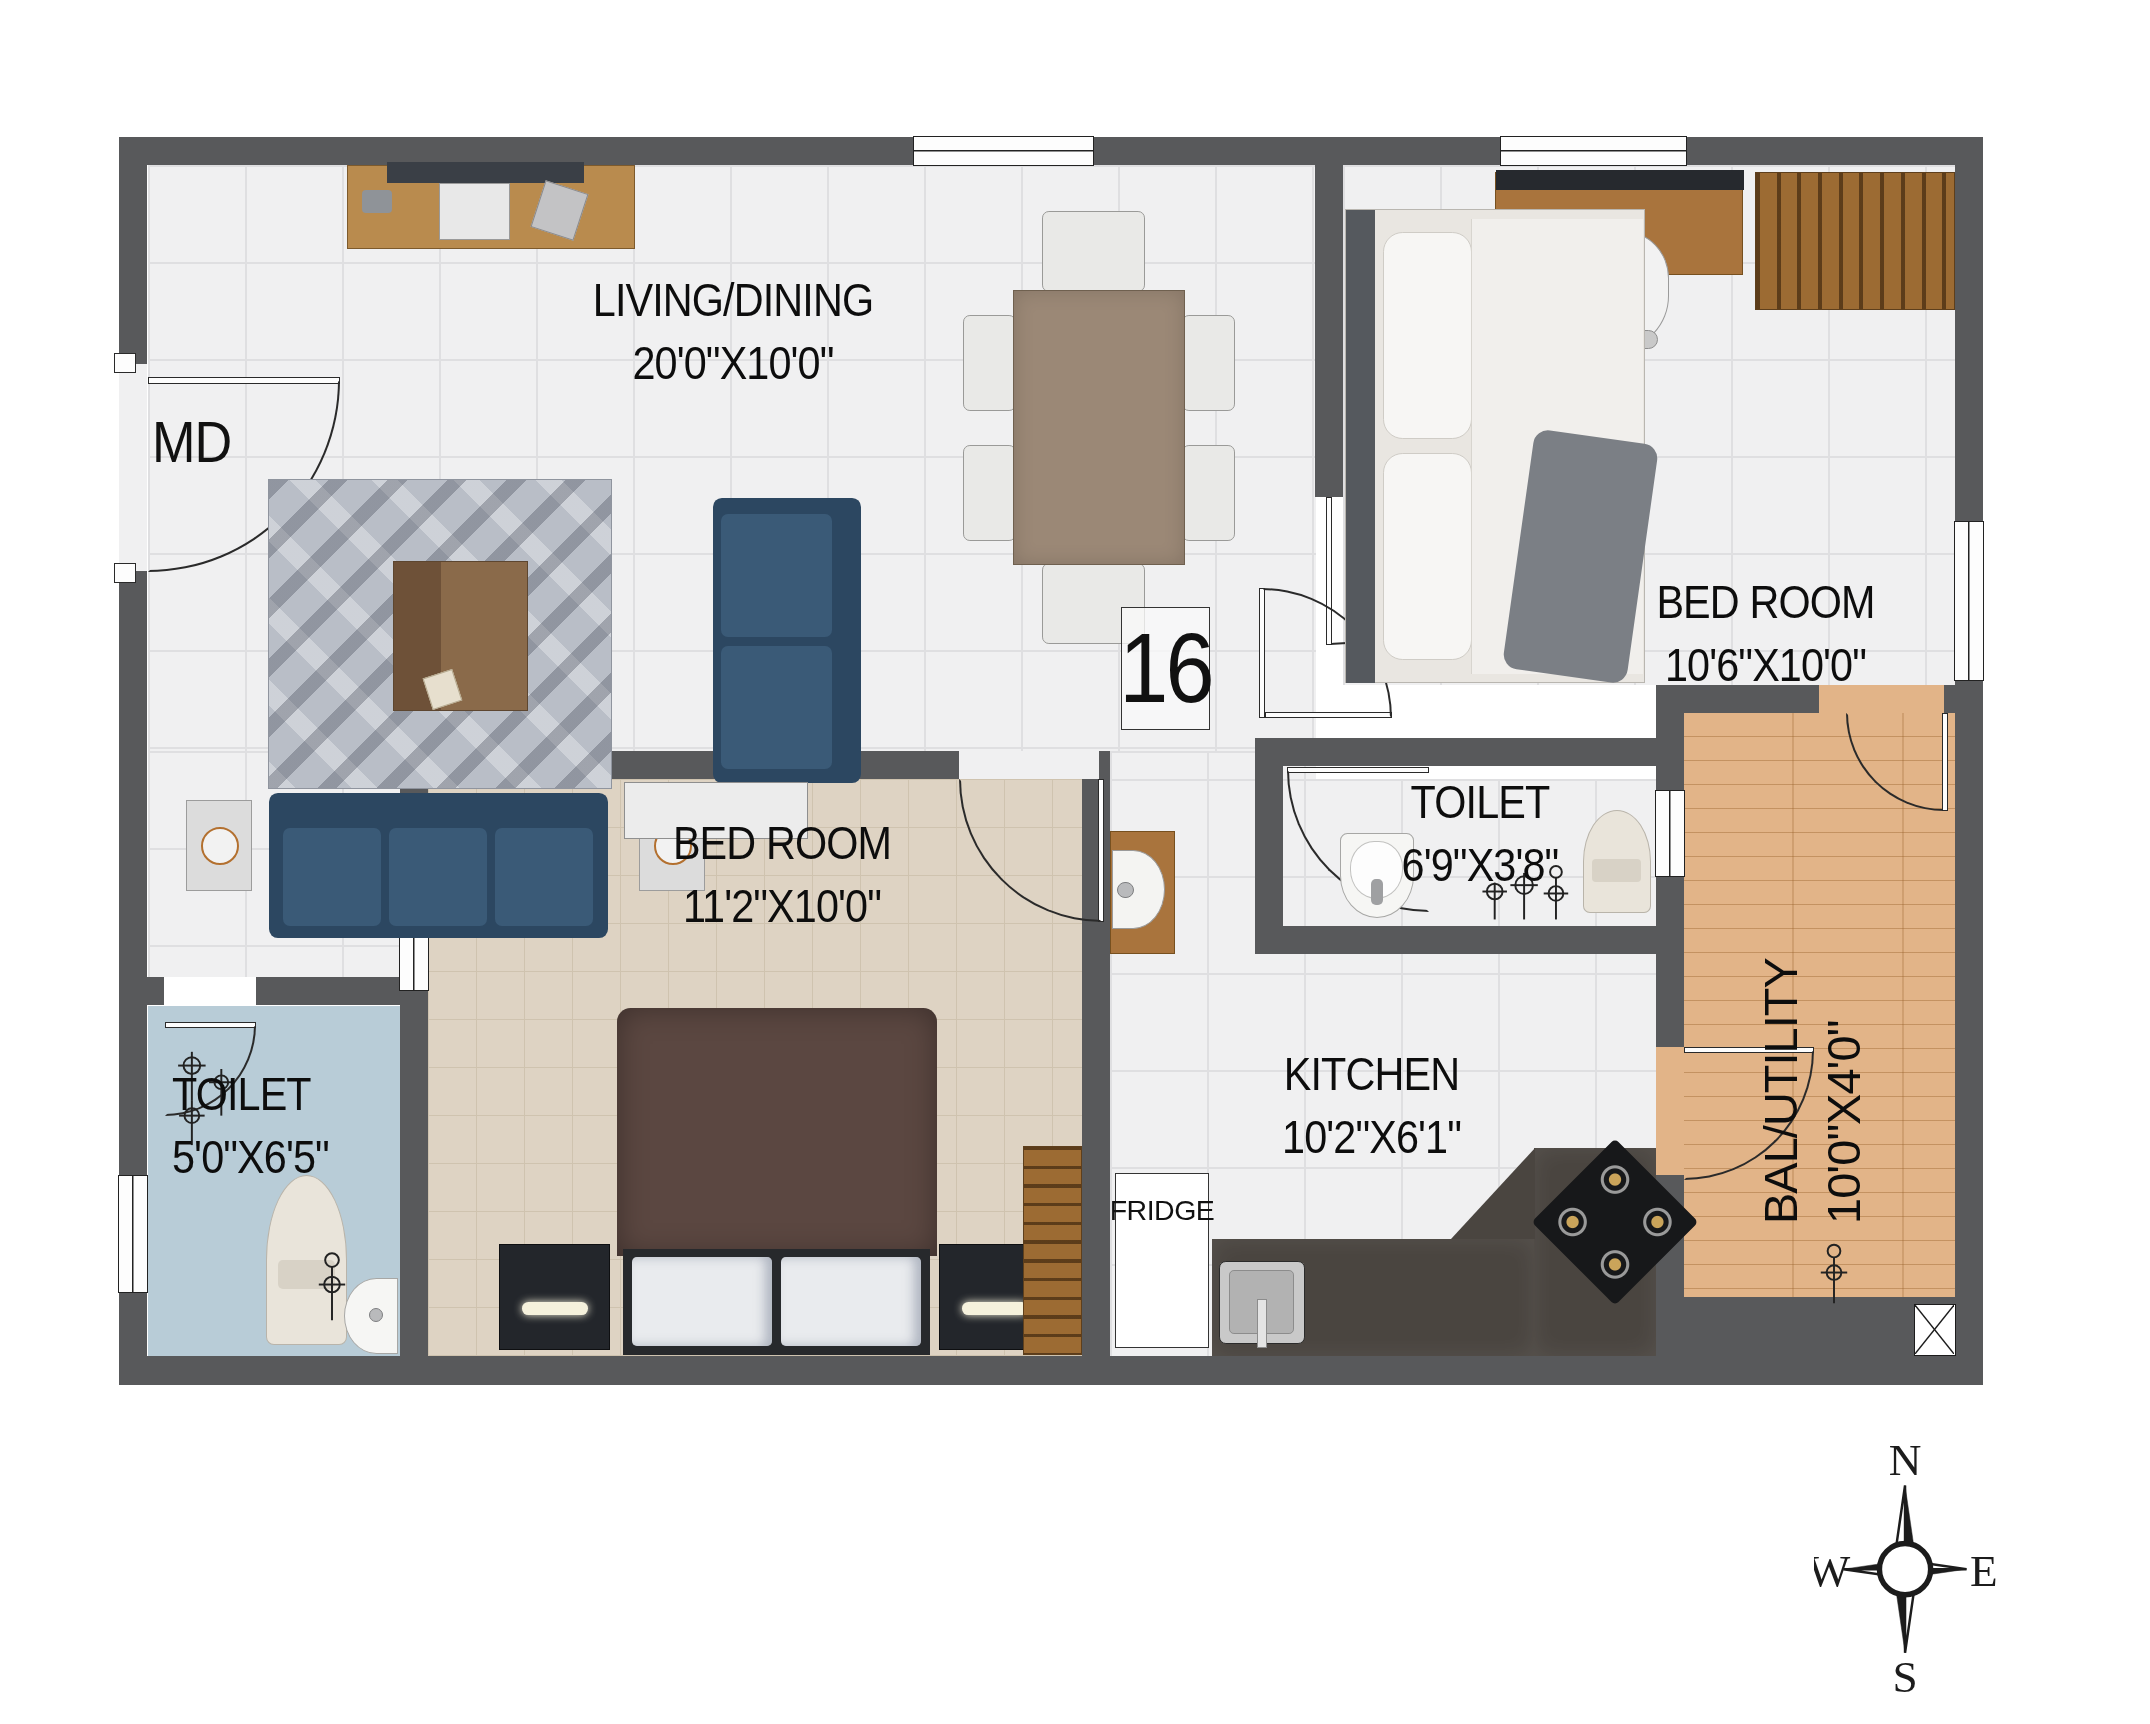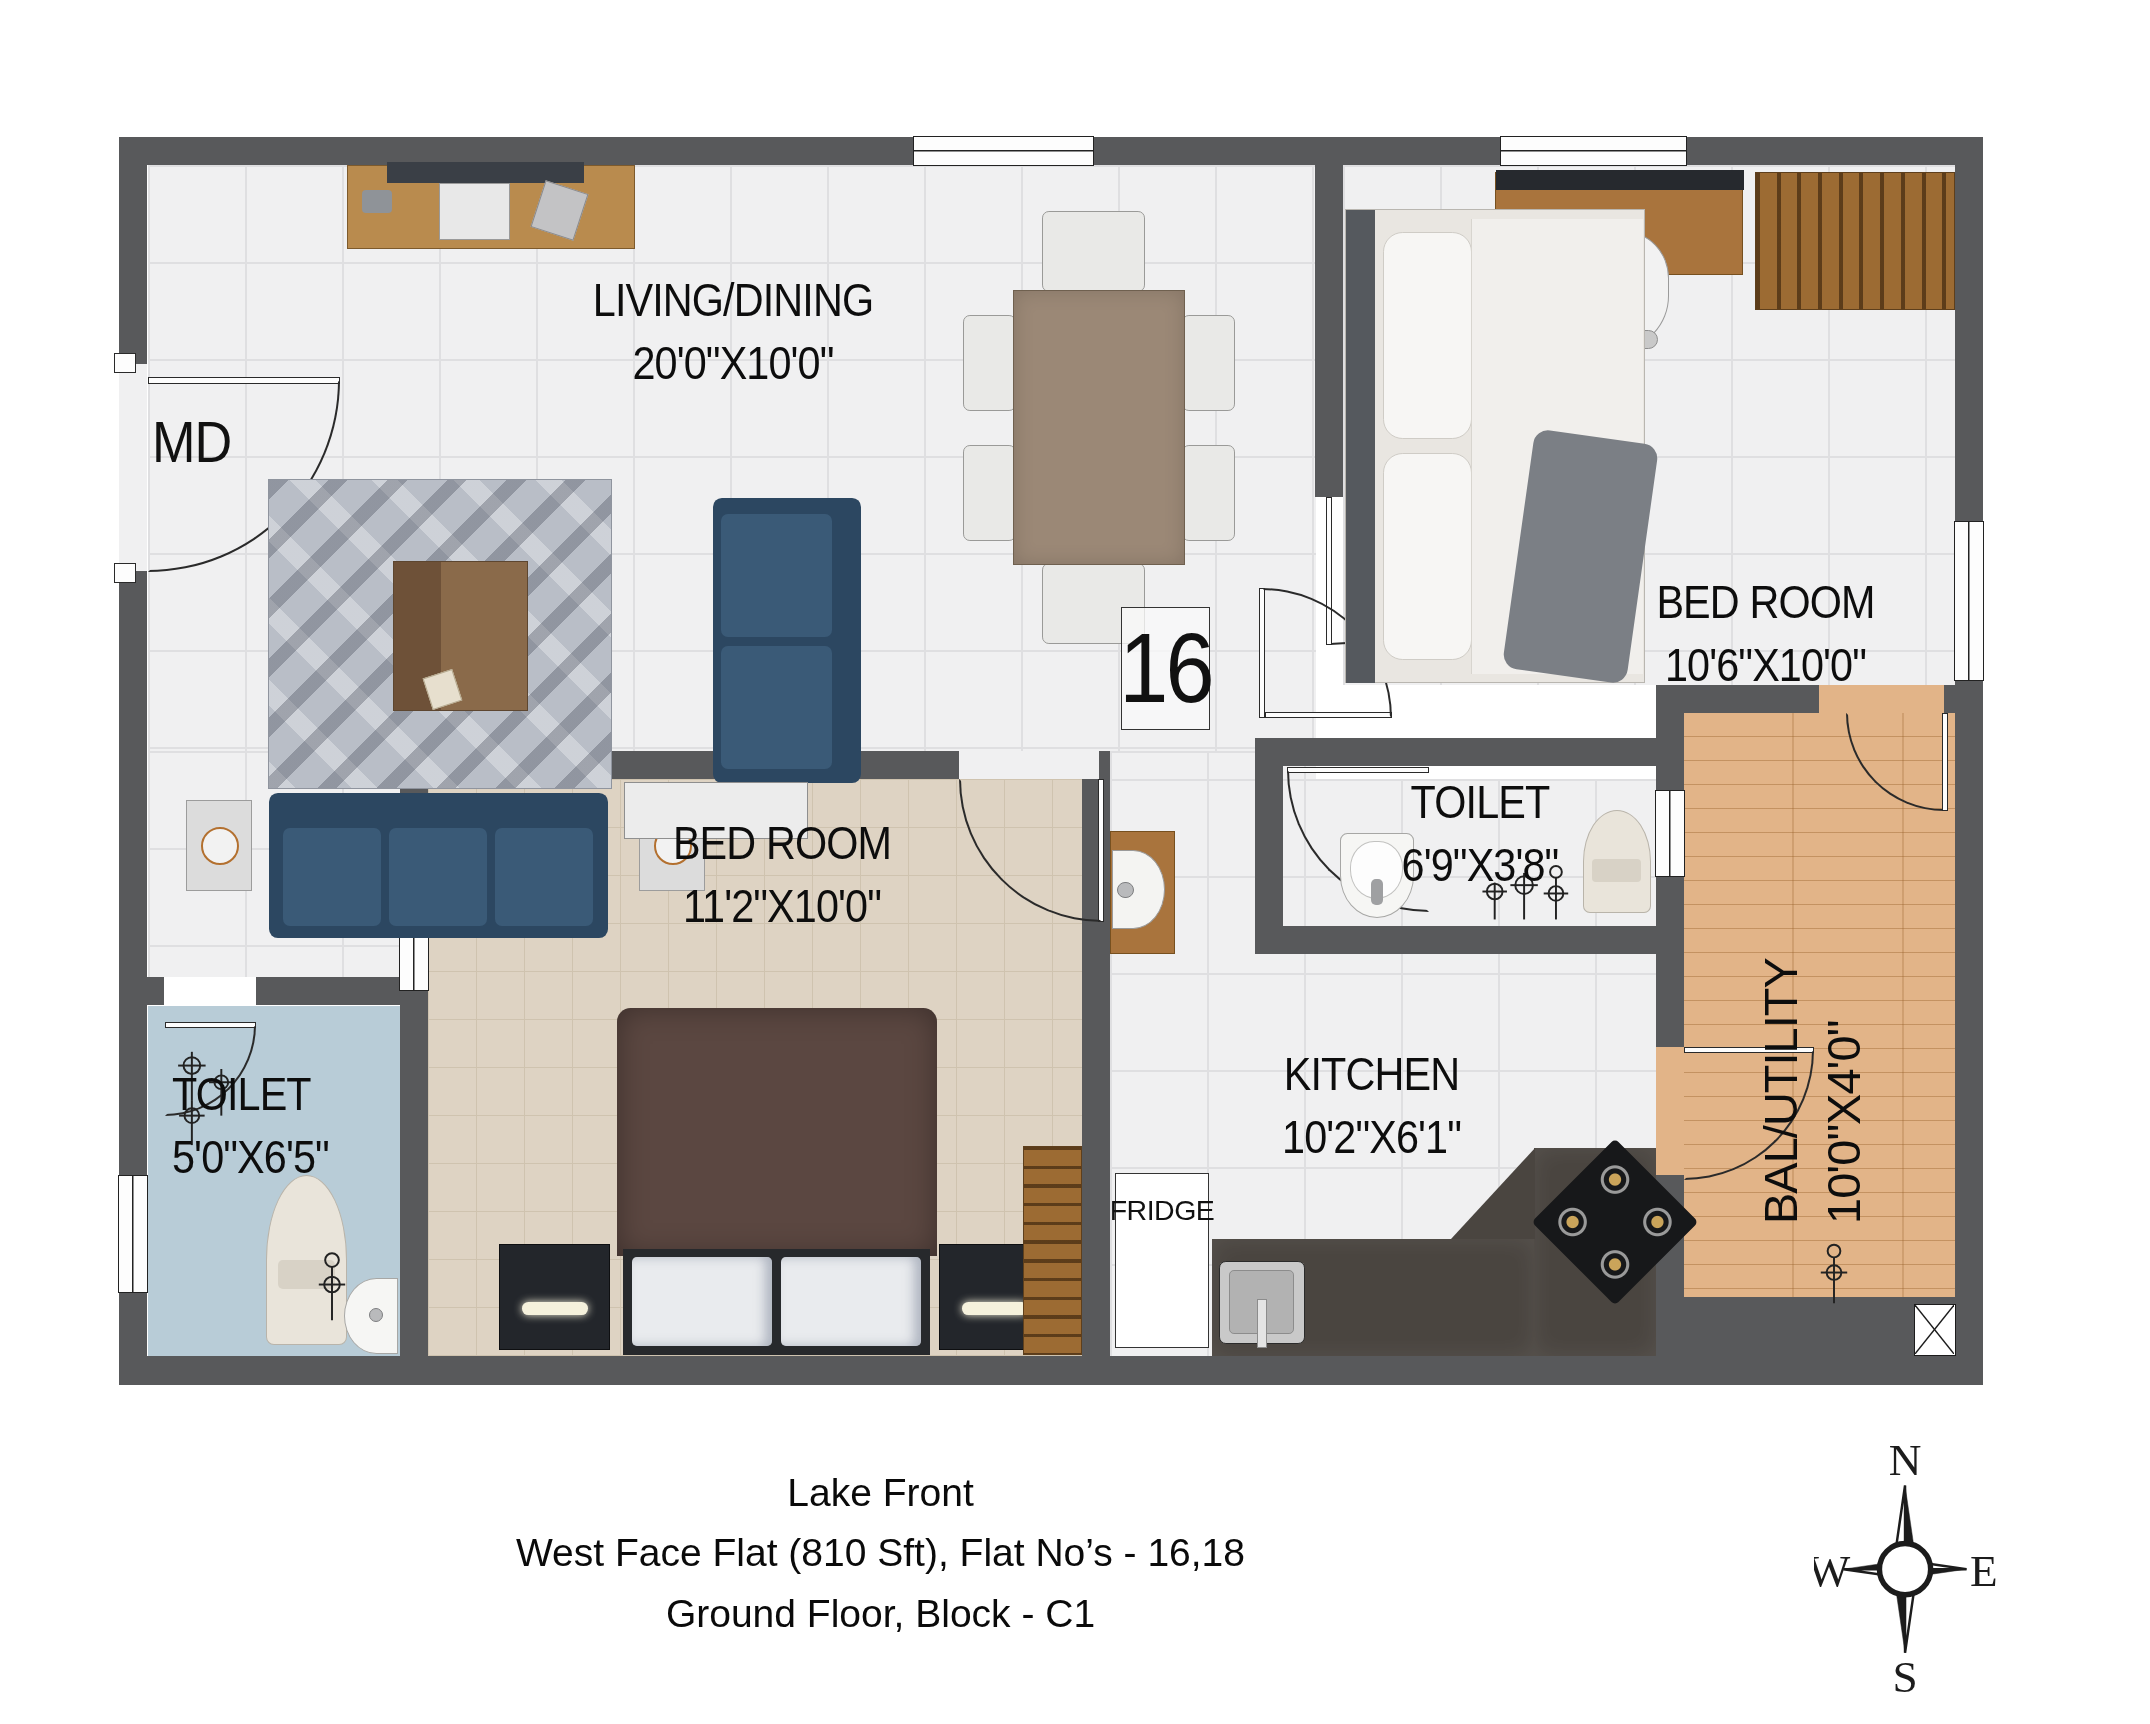--- a/index.html
+++ b/index.html
@@ -299,25 +299,20 @@
   </div>
 
   <div class="abs" style="left:152px;top:408px;font-size:58px;letter-spacing:-1px;transform:scaleX(.9);transform-origin:left;">
     <span>MD</span>
   </div>
 
   <div class="boxed" style="left:1121px;top:607px;width:89px;height:123px;">
     <span style="font-size:98px;letter-spacing:-3px;transform:scaleX(.9);">16</span>
   </div>
 
-  <div class="title-block" style="left:438px;top:1463px;width:885px;">
-    <div>Lake Front</div>
-    <div>West Face Flat (810 Sft), Flat No’s - 16,18</div>
-    <div>Ground Floor, Block - C1</div>
-  </div>
 
   <div class="abs" style="left:1814px;top:1446px;width:187px;height:266px;">
     <svg width="187" height="266" viewBox="0 0 380 540">
       <g fill="#1c1c1c" stroke="#1c1c1c">
         <path d="M185 80 L205 218 L185 232 Z"></path>
         <path d="M185 80 L165 218 L185 232 Z" fill="none" stroke-width="5"></path>
         <path d="M185 420 L205 282 L185 268 Z" fill="none" stroke-width="5"></path>
         <path d="M185 420 L165 282 L185 268 Z"></path>
         <path d="M60 250 L198 230 L212 250 Z"></path>
         <path d="M60 250 L198 270 L212 250 Z" fill="none" stroke-width="5"></path>

